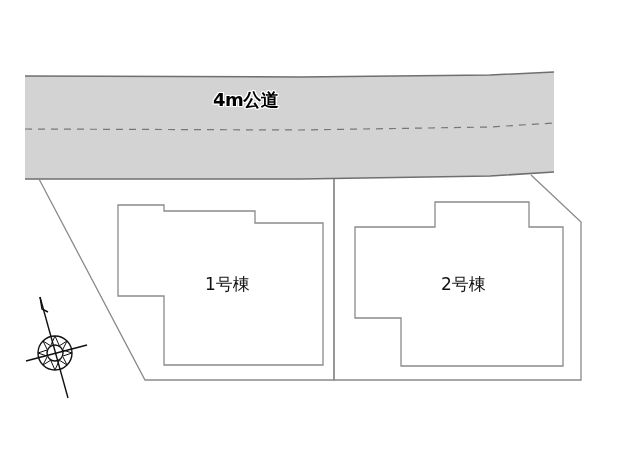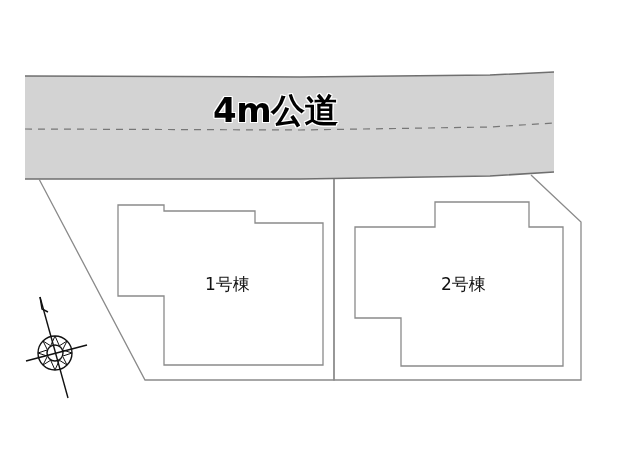--- a/index.html
+++ b/index.html
@@ -1,20 +1,20 @@
 <!DOCTYPE html>
 <html><head>
   <meta charset="utf-8">
   <style>
     html, body { margin: 0; padding: 0; background: #ffffff; }
     body { width: 620px; height: 470px; overflow: hidden; position: relative; font-family: "DejaVu Sans", sans-serif; }
     #plan { position: absolute; left: 0; top: 0; width: 620px; height: 470px; }
     .lbl { position: absolute; color: #111; white-space: nowrap; }
     .road-label {
-      left: 213px; top: 88px; font-size: 34px; font-weight: bold; color: #000;
+      left: 213px; top: 88px; font-size: 18px; font-weight: bold; color: #000;
       text-shadow: -1px -1px 0 #fff, 1px -1px 0 #fff, -1px 1px 0 #fff, 1px 1px 0 #fff,
                    0 -1px 0 #fff, 0 1px 0 #fff, -1px 0 0 #fff, 1px 0 0 #fff;
       letter-spacing: -0.5px;
     }
     .bldg-label { font-size: 17px; font-weight: normal; }
     .b1 { left: 205px; top: 273px; text-align: center; }
     .b2 { left: 441px; top: 273px; text-align: center; }
   </style>
 </head>
 <body>

